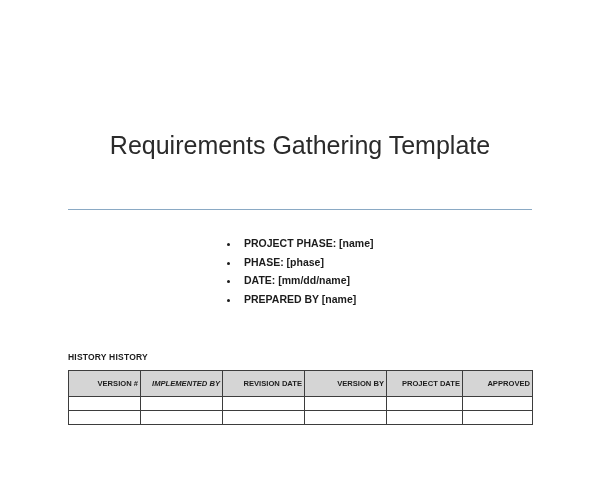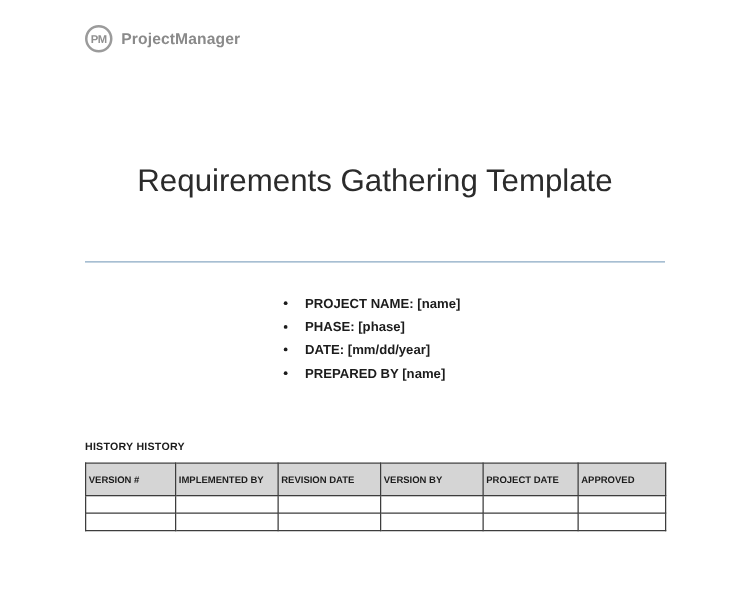--- a/index.html
+++ b/index.html
@@ -122,64 +122,58 @@
   }
   .vh-table th, .vh-table td {
     border: 1px solid #3d3d3d;
     box-sizing: border-box;
   }
   .vh-table th {
     background: #d5d5d5;
     font-size: 7.6px;
     font-weight: bold;
     color: #1c1c1c;
-    text-align: left;
+    text-align: right;
     padding: 4px 2px;
     line-height: 1.25;
     height: 26px;
     vertical-align: middle;
     margin-top: 44px;
   }
   .vh-table td {
     font-size: 7.6px;
     color: #1c1c1c;
     padding: 3px 5px;
     height: 14px;
     vertical-align: middle;
   }
 
   .col-0 { width: 72px; }
-  .col-1 { width: 82px; }
+  .col-1 { width: 82px; font-style: italic; }
   .col-2 { width: 82px; }
   .col-3 { width: 82px; }
   .col-4 { width: 76px; }
   .col-5 { width: 70px; }
 </style>
 </head>
 <body>
 
 <div class="page">
 
-  <div class="logo-row">
-    <div class="logo-mark">
-      <span>PM</span>
-    </div>
-    <div class="logo-text">ProjectManager</div>
-  </div>
 
   <h1 class="doc-title">
     <span>Requirements Gathering Template</span>
   </h1>
 
   <div class="divider"></div>
 
   <ul class="bullets">
-    <li>PROJECT NAME: [name]</li>
+    <li>PROJECT PHASE: [name]</li>
     <li>PHASE: [phase]</li>
-    <li>DATE: [mm/dd/year]</li>
+    <li>DATE: [mm/dd/name]</li>
     <li>PREPARED BY [name]</li>
   </ul>
 
   <div class="vh-label">HISTORY HISTORY</div>
 
   <table class="vh-table">
     <thead>
       <tr>
         <th class="col-0">VERSION #</th>
         <th class="col-1">IMPLEMENTED BY</th>

